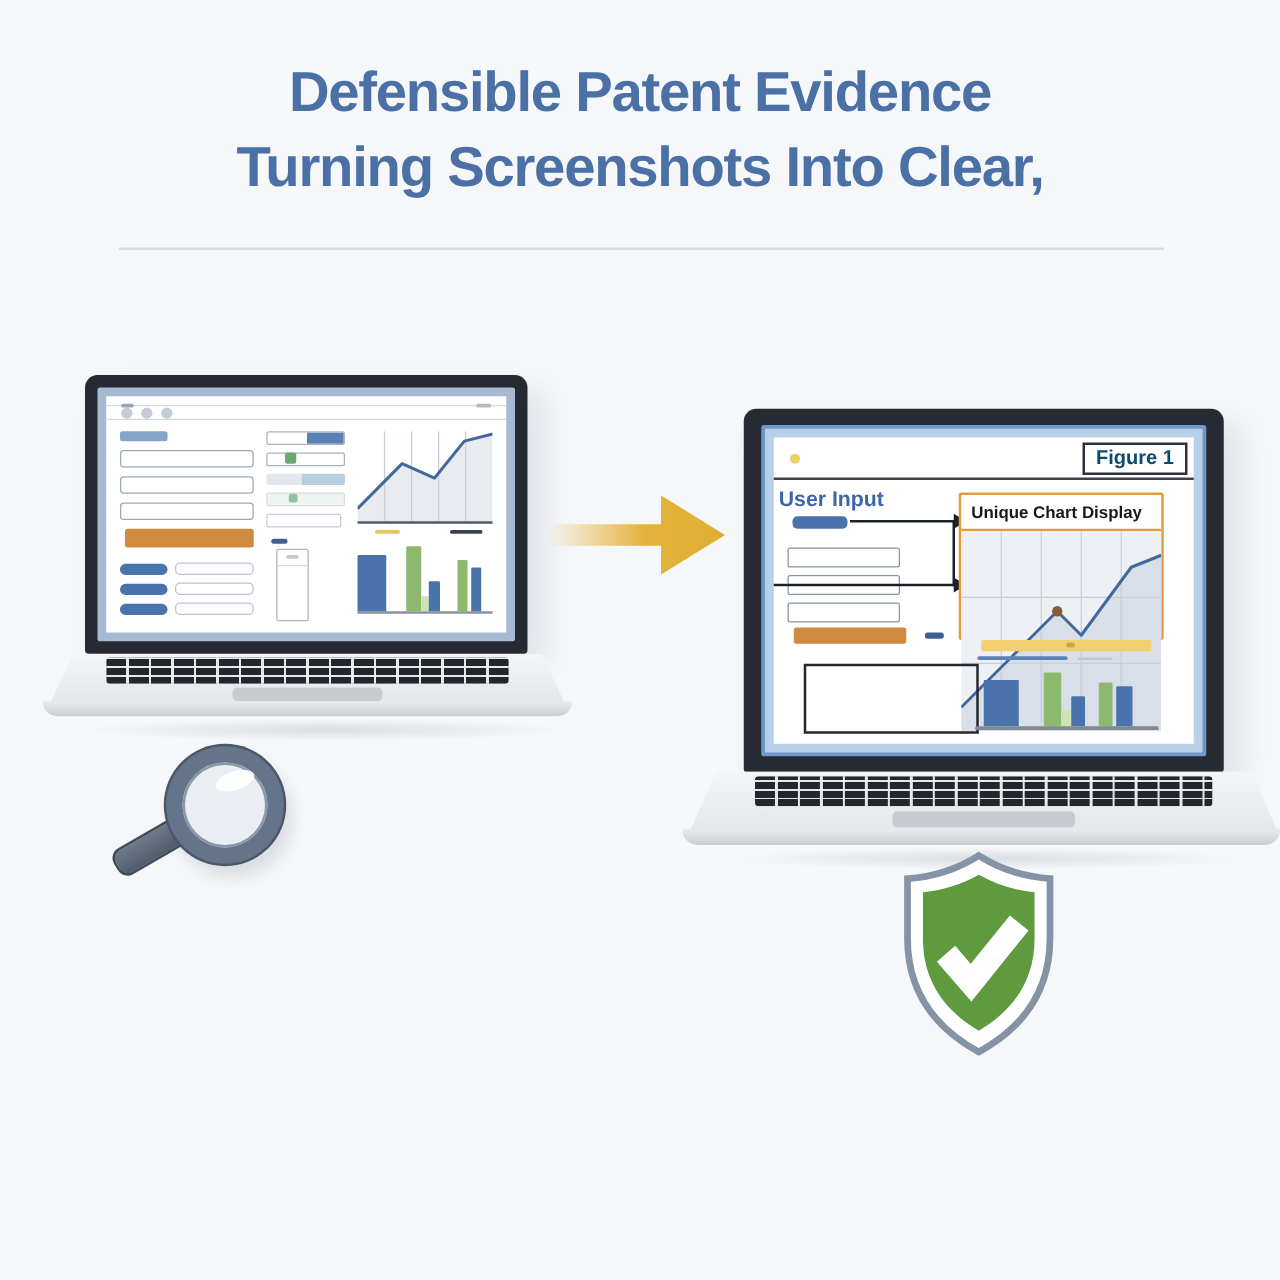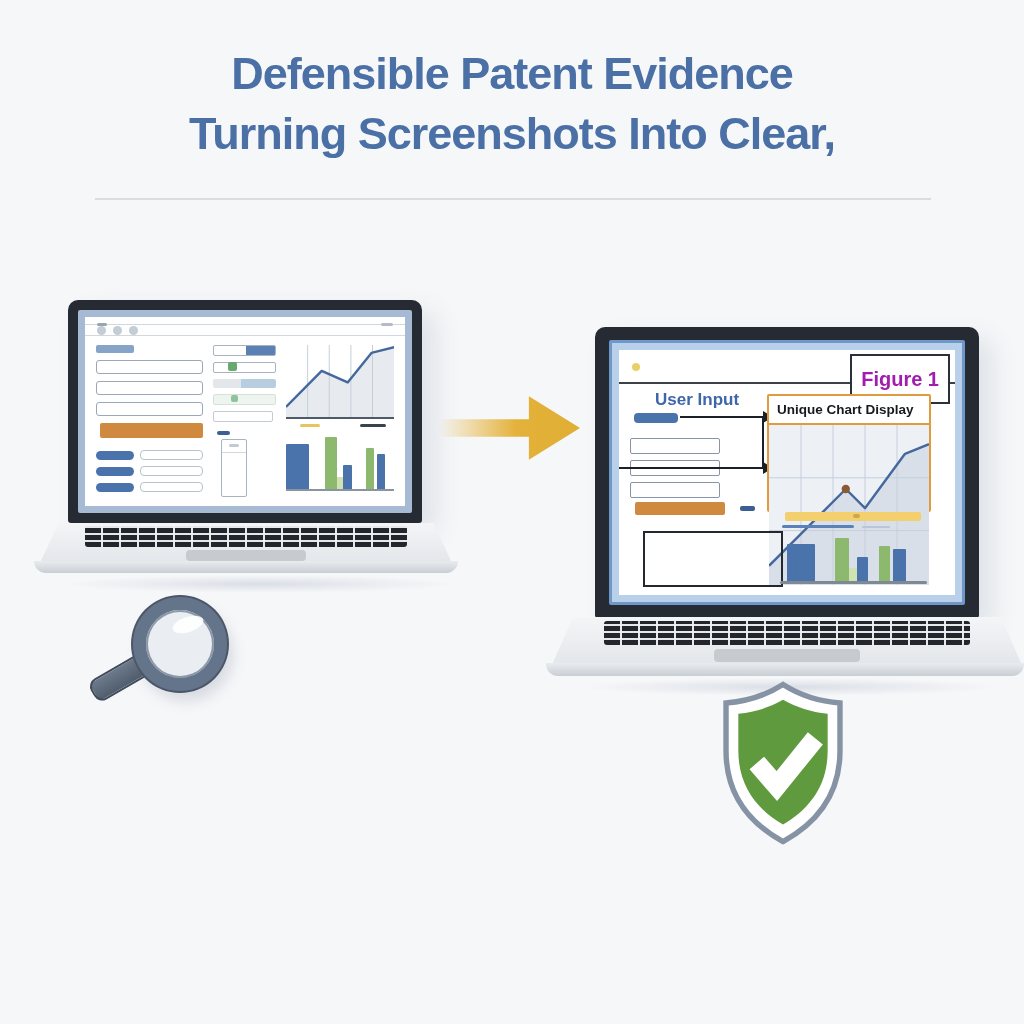--- a/index.html
+++ b/index.html
@@ -60,23 +60,23 @@
   .dark-dash{width:26px;height:3px;background:#39434f;border-radius:2px;margin-left:26px;}
   .barsL{height:56px;display:flex;align-items:flex-end;border-bottom:2px solid #8a94a0;margin-top:2px;}
   .bar{border-radius:1px 1px 0 0;}
 
   
   .frame-right{position:absolute;inset:13px 14px;background:var(--frame-blue-light);
                border:3px solid var(--frame-blue);border-radius:2px;padding:7px;}
   .pageR{position:relative;width:100%;height:100%;background:#ffffff;}
   .pgR-topbar{position:absolute;top:0;left:0;right:0;height:32px;border-bottom:2px solid #3c4148;}
   .yellow-dot{position:absolute;left:13px;top:13px;width:8px;height:8px;border-radius:50%;background:#e9cf68;}
-  .figure-box{position:absolute;right:5px;top:4px;height:22px;line-height:22px;padding:12px 9px;
-              border:2px solid #2b3138;background:#fff;font-size:20px;font-weight:600;color:#a21caf;}
-  .user-input-heading{position:absolute;left:36px;top:40px;font-size:17px;font-weight:700;color:var(--heading-blue);}
+  .figure-box{position:absolute;right:5px;top:4px;height:22px;line-height:22px;padding:0 9px;
+              border:2px solid #2b3138;background:#fff;font-size:16px;font-weight:600;color:#0c4a6e;}
+  .user-input-heading{position:absolute;left:4px;top:40px;font-size:17px;font-weight:700;color:var(--heading-blue);}
   .blue-input-bar{position:absolute;left:15px;top:63px;width:44px;height:10px;border-radius:4px;background:var(--steel-blue);}
   .inboxR{position:absolute;left:11px;width:88px;height:14px;border:1.5px solid #8795a6;border-radius:2px;background:#fff;}
   .ann-line{position:absolute;height:0;border-top:2px solid var(--ink);}
   .ahead{position:absolute;right:-9px;top:-7px;width:0;height:0;
          border-left:10px solid var(--ink);border-top:6px solid transparent;border-bottom:6px solid transparent;}
   .ann-vert{position:absolute;width:2px;background:var(--ink);}
   .orange-bar-r{position:absolute;left:16px;top:152px;width:90px;height:13px;border-radius:2px;background:var(--orange);}
   .blue-dash-r{position:absolute;left:121px;top:156px;width:15px;height:5px;border-radius:2px;background:#3d5d95;}
   .chart-box{position:absolute;left:148px;top:44px;width:160px;height:114px;background:#fff;
              border:2.5px solid #e09b3e;border-radius:2px;display:flex;flex-direction:column;}

